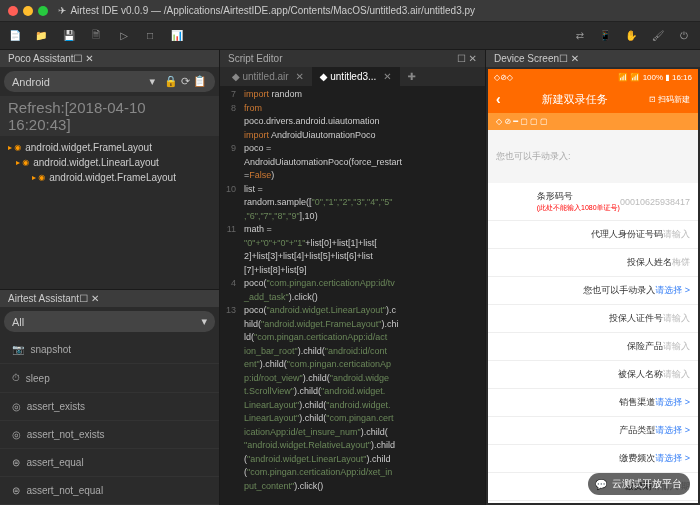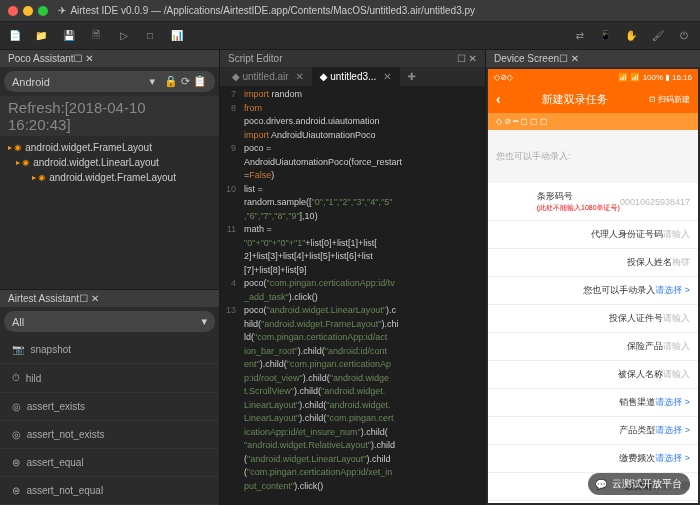--- a/index.html
+++ b/index.html
@@ -126,21 +126,21 @@
         <span>All</span>
         <span>▾</span>
       </div>
       <div class="assist-list" id="assist-list">
           <div class="assist-item">
             <span>📷</span>
             <span>snapshot</span>
           </div>
           <div class="assist-item">
             <span>⏱</span>
-            <span>hild</span>
+            <span>sleep</span>
           </div>
           <div class="assist-item">
             <span>◎</span>
             <span>assert_exists</span>
           </div>
           <div class="assist-item">
             <span>◎</span>
             <span>assert_not_exists</span>
           </div>
           <div class="assist-item">

